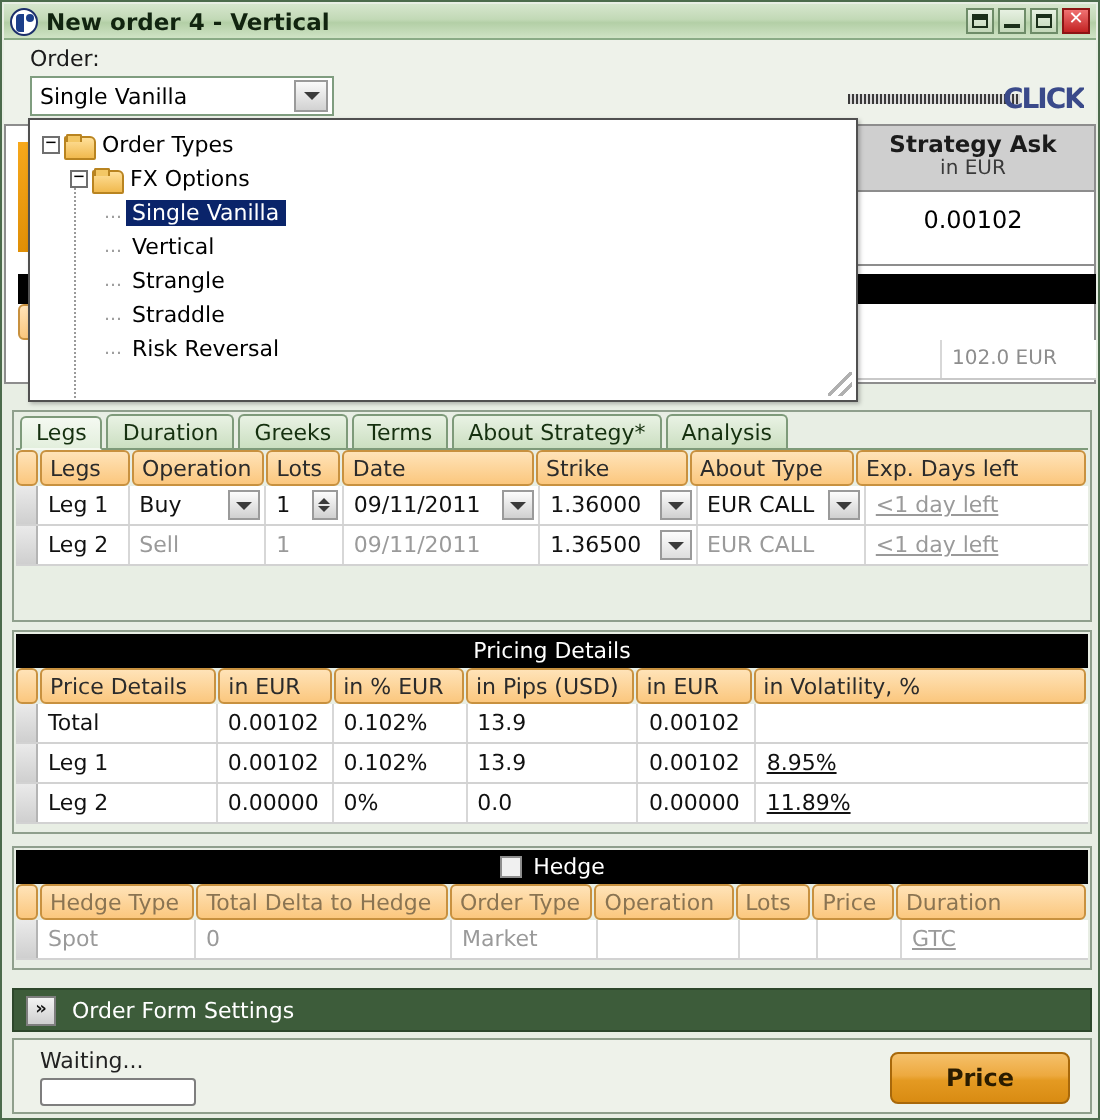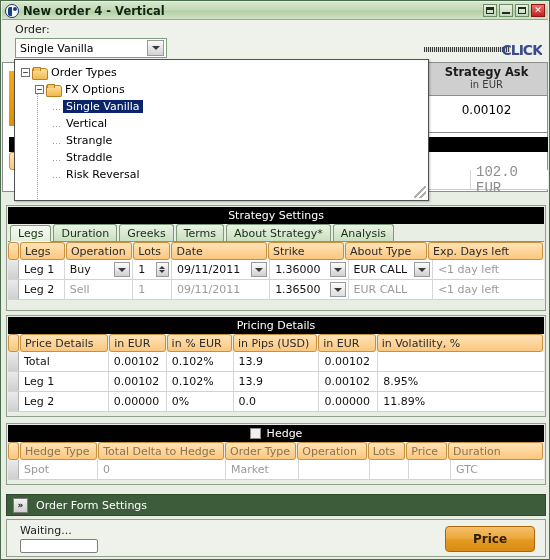--- a/index.html
+++ b/index.html
@@ -129,21 +129,21 @@
   .hcell {
     background: linear-gradient(to bottom,#ffe3b8,#fbc77e);
     border:1px solid #c8913f; border-radius: 3px;
     font-size:11px; color:#2b2b2b; padding:1px 4px; white-space:nowrap;
     overflow:hidden; display:flex; align-items:center;
   }
   .bg-tbl-row {
     position:absolute; left: 424px; top: 169px; width: 123px; height: 20px;
     background:#fff; border-bottom:1px solid #c9c9c9; display:flex;
   }
-  .bg-tbl-row .c { display:flex; align-items:center; padding-left:5px; color:#8d8d8d; font-size:14px;font-family:Liberation Mono, monospace;}
+  .bg-tbl-row .c { display:flex; align-items:center; padding-left:5px; color:#8d8d8d; font-size:10px;}
 
   .bg-left-orange {
     position:absolute; left: 8px; top: 70px; width: 8px; height: 55px;
     background: linear-gradient(to bottom,#f7a81b,#e08f06);
   }
   .bg-left-black {
     position:absolute; left: 8px; top: 136px; width: 8px; height: 15px;
     background:#000;
   }
   .bg-left-peach {
@@ -237,21 +237,21 @@
     margin-right:1px; white-space:nowrap; overflow:hidden;
   }
   .grid .hrow .hc.stub { padding:0; }
   .grid .drow { display:flex; height:20px; border-bottom:1px solid #d2d2d2; background:#fff; }
   .grid .drow .dc {
     display:flex; align-items:center; padding-left:5px;
     font-size:11px; color:#111; border-right:1px solid #d7d7d7;
     white-space:nowrap; overflow:hidden;
   }
   .grid .drow .dc.dim { color:#9a9a9a; }
-  .grid .drow .dc.nb { border-right:none; }
+  .grid .drow .dc.nb { border-right:none;text-decoration:underline; }
   .rowstub {
     width:11px; flex:none; background:linear-gradient(to bottom,#eaeaea,#cfcfcf);
     border-right:1px solid #b4b4b4;
   }
   .hstub { width:11px; flex:none; }
 
   .ctl-arrow {
     margin-left:auto; margin-right:2px; width:16px; height:15px; flex:none;
     background: linear-gradient(to bottom,#fcfcfc,#d0d0d0);
     border:1px solid #9a9a9a;
@@ -396,21 +396,20 @@
     </div>
     <div class="tree-node" style="padding-left:34px;">
       <span class="leaf-dash">…</span>
       <span class="leaf-label">Risk Reversal</span>
     </div>
 
     <div class="resize-grip"></div>
   </div>
 
   <div class="panel-outer" style="top:204px; height:106px;">
-    <div class="panel-title">Strategy Settings</div>
 
     <div class="tabrow">
       <div class="tab active">Legs</div>
       <div class="tab">Duration</div>
       <div class="tab">Greeks</div>
       <div class="tab">Terms</div>
       <div class="tab">About Strategy*</div>
       <div class="tab">Analysis</div>
     </div>
 

